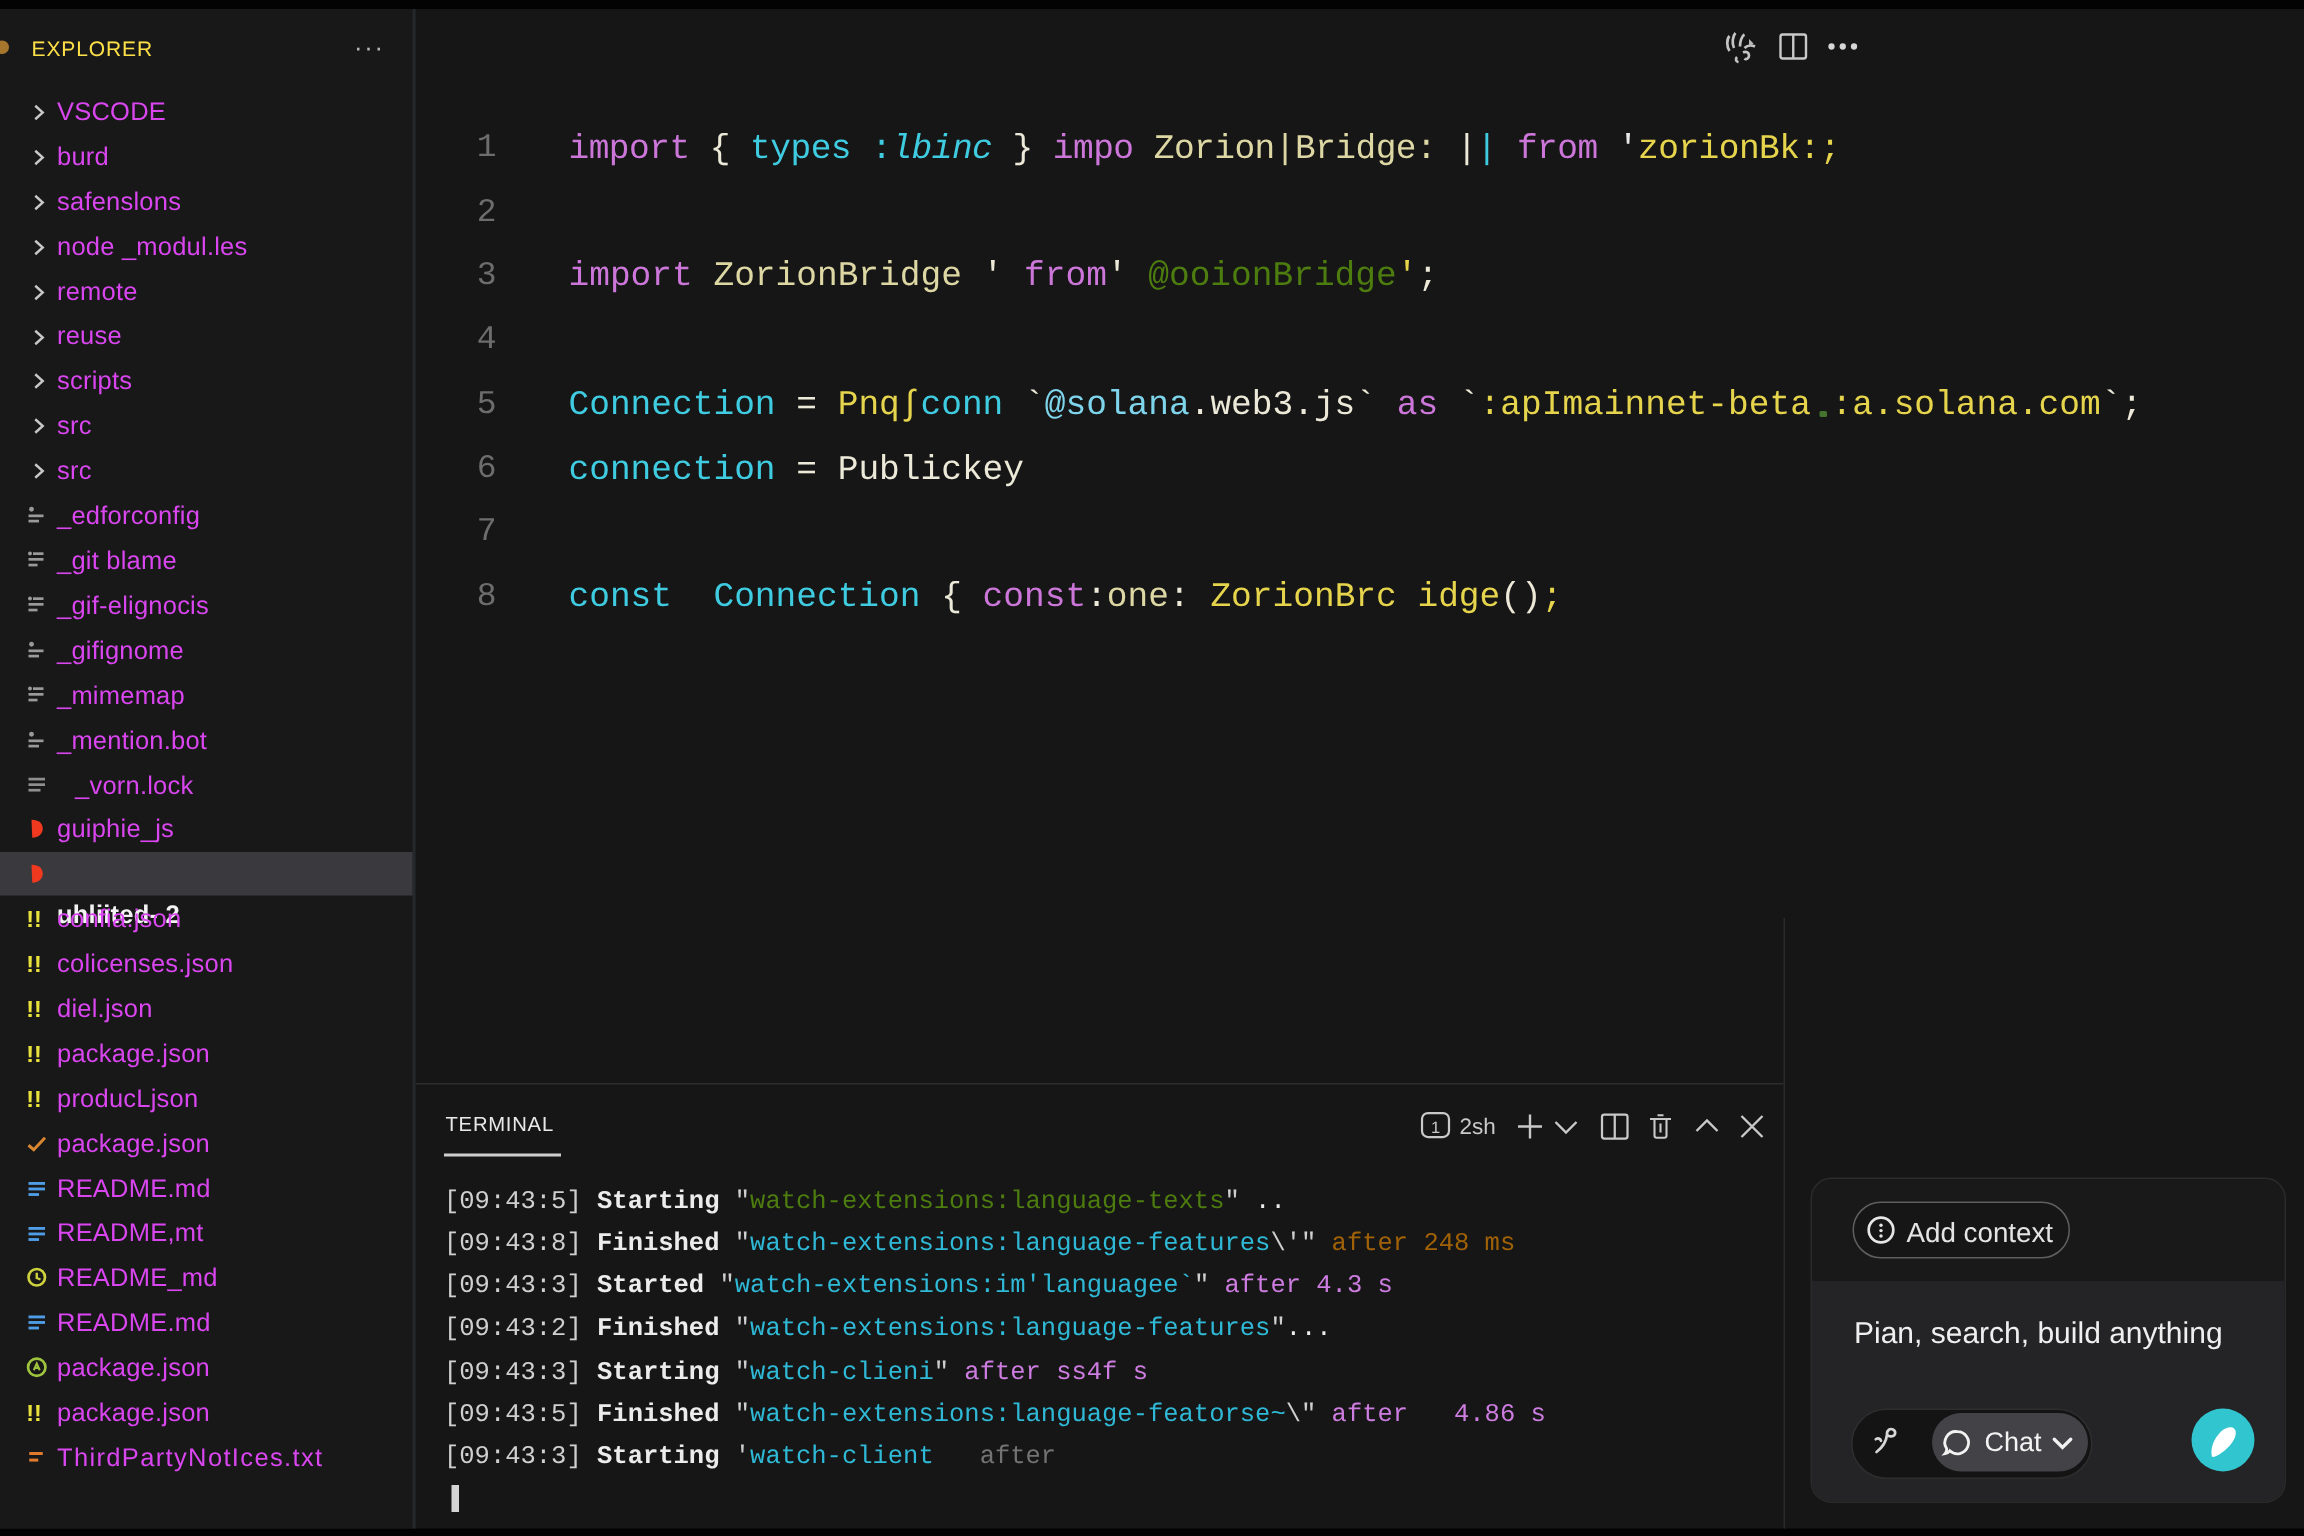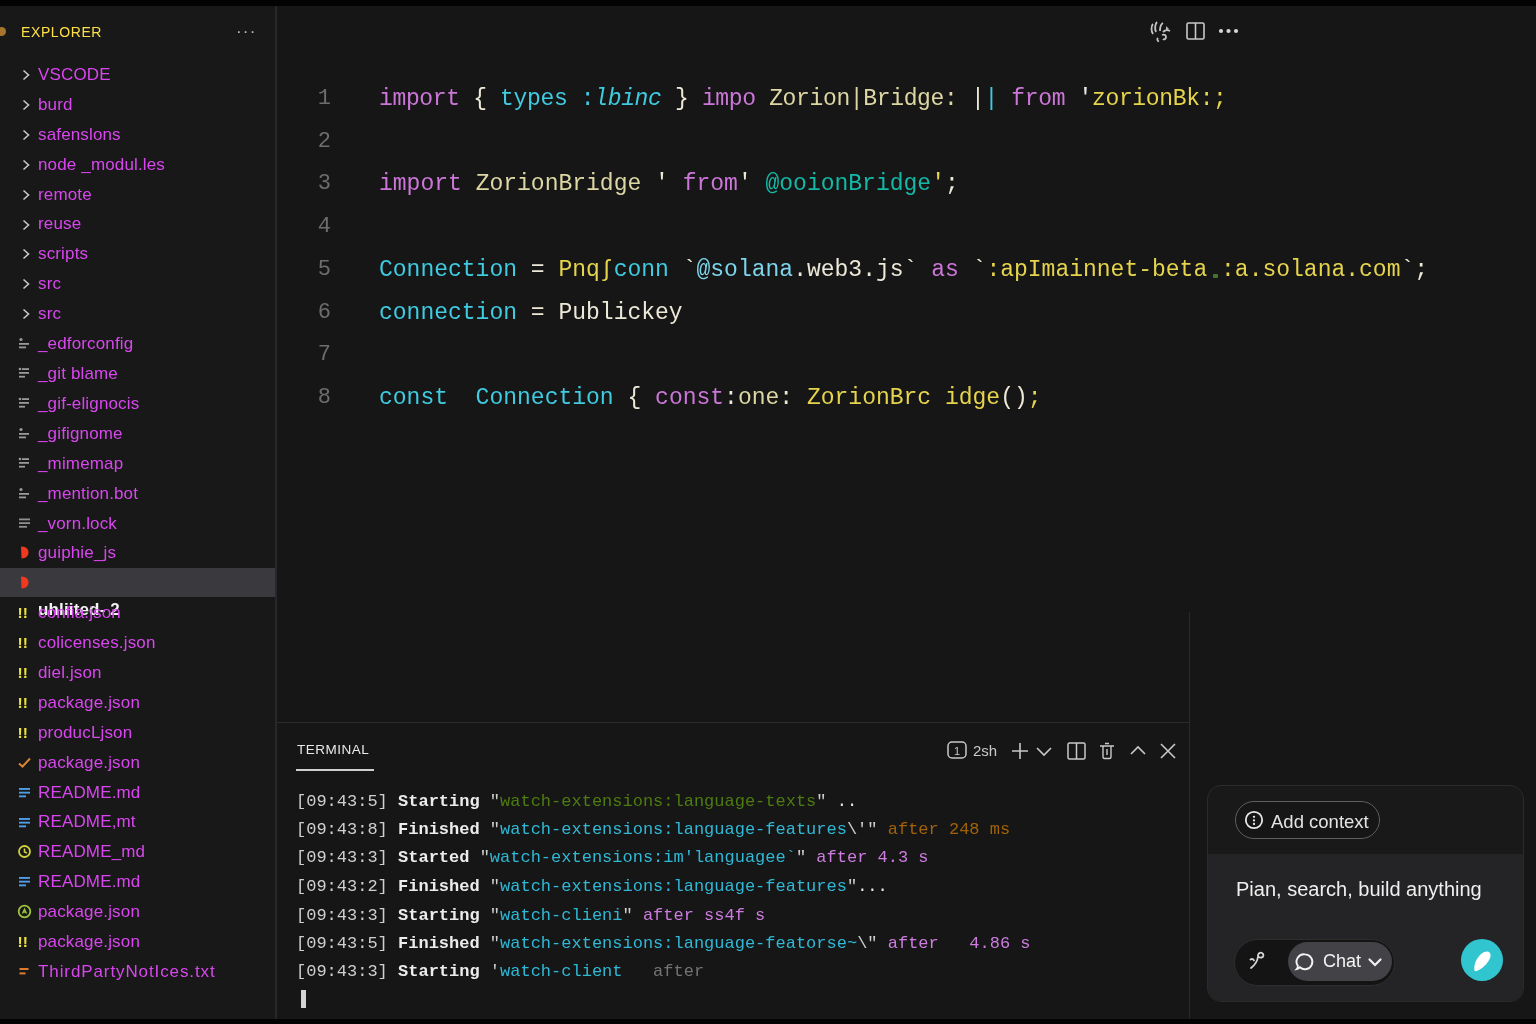--- a/index.html
+++ b/index.html
@@ -94,21 +94,21 @@
     <circle cx="5" cy="4.5" r="1.6" fill="#9a9a9a"></circle>
     <rect x="3" y="8" width="10" height="1.8" fill="#9a9a9a"></rect>
     <rect x="3" y="11.5" width="7" height="1.8" fill="#9a9a9a"></rect>
   </svg>
 <div class="srow" style="top:484px;left:38px;">_mention.bot</div>
 <svg style="position:absolute;left:16px;top:514.5px" width="18" height="18" viewBox="0 0 18 18">
     <rect x="3" y="3.5" width="11" height="1.8" fill="#8f8f8f"></rect>
     <rect x="3" y="7.2" width="11" height="1.8" fill="#8f8f8f"></rect>
     <rect x="3" y="10.9" width="8" height="1.8" fill="#8f8f8f"></rect>
   </svg>
-<div class="srow" style="top:514px;left:38px;">_vorn.lock</div>
+<div class="srow" style="top:514px;left:50px;">_vorn.lock</div>
 <svg style="position:absolute;left:16px;top:544.4px" width="18" height="18" viewBox="0 0 18 18">
     <path d="M5 2.5 C11 2.5 12.5 6 12.5 8.5 C12.5 11.5 10 14.5 5.5 14.5 Z" fill="#f0391f"></path>
   </svg>
 <div class="srow" style="top:543px;left:38px;">guiphie_js</div>
 <div style="position:absolute;left:0;top:568px;width:275px;height:29px;background:#3a3a3e"></div>
 <svg style="position:absolute;left:16px;top:574.3px" width="18" height="18" viewBox="0 0 18 18">
     <path d="M5 2.5 C11 2.5 12.5 6 12.5 8.5 C12.5 11.5 10 14.5 5.5 14.5 Z" fill="#f0391f"></path>
   </svg>
 <div class="srow" style="top:600px;left:38px;font-weight:bold;color:#f2f2f2;text-align:center;">uhliited- 2</div>
 <svg style="position:absolute;left:16px;top:604.1999999999999px" width="18" height="18" viewBox="0 0 18 18">
@@ -170,21 +170,21 @@
 <svg style="position:absolute;left:16px;top:963.0px" width="18" height="18" viewBox="0 0 18 18">
     <rect x="3.5" y="5" width="9" height="2" fill="#e07a2e"></rect>
     <rect x="3.5" y="9.4" width="6" height="2" fill="#e07a2e"></rect>
   </svg>
 <div class="srow" style="top:962px;left:38px;letter-spacing:.9px;">ThirdPartyNotIces.txt</div>
 
   <div class="lnum" style="top:86px">1</div>
 <div class="cline" style="top:86px;letter-spacing:-0.35px"><span style="color:#cb76d8">import</span><span style="color:#ece9d8"> { </span><span style="color:#3fcbe0">types</span><span style="color:#3fcbe0"> :</span><span style="color:#3fcbe0;font-style:italic">lbinc</span><span style="color:#ece9d8"> } </span><span style="color:#cb76d8">impo</span><span style="color:#ddd7a4"> Zorion|Bridge:</span><span style="color:#ece9d8"> |</span><span style="color:#3fcbe0">|</span><span style="color:#cb76d8"> from </span><span style="color:#e8e8e8">'</span><span style="color:#e5d44c">zorionBk:;</span></div>
 <div class="lnum" style="top:129px">2</div>
 <div class="lnum" style="top:171px">3</div>
-<div class="cline" style="top:171px;"><span style="color:#cb76d8">import</span><span style="color:#ddd7a4"> ZorionBridge</span><span style="color:#ece9d8"> '</span><span style="color:#cb76d8"> from</span><span style="color:#ece9d8">'</span><span style="color:#14b8a6"> @ooionBridge</span><span style="color:#e5d44c">'</span><span style="color:#ece9d8">;</span></div>
+<div class="cline" style="top:171px;"><span style="color:#cb76d8">import</span><span style="color:#ddd7a4"> ZorionBridge</span><span style="color:#ece9d8"> '</span><span style="color:#cb76d8"> from</span><span style="color:#ece9d8">'</span><span style="color:#4d7c0f"> @ooionBridge</span><span style="color:#e5d44c">'</span><span style="color:#ece9d8">;</span></div>
 <div class="lnum" style="top:214px">4</div>
 <div class="lnum" style="top:257px">5</div>
 <div class="cline" style="top:257px;"><span style="color:#3fcbe0">Connection</span><span style="color:#ece9d8"> = </span><span style="color:#e5d44c">Pnq∫</span><span style="color:#3fcbe0">conn</span><span style="color:#ece9d8"> `</span><span style="color:#7ed4ea">@solana</span><span style="color:#ece9d8">.web3.js`</span><span style="color:#cb76d8"> as</span><span style="color:#ece9d8"> `</span><span style="color:#e5d44c">:apImainnet-beta :a.solana.com</span><span style="color:#ece9d8">`;</span></div>
 <div class="lnum" style="top:300px">6</div>
 <div class="cline" style="top:300px;"><span style="color:#3fcbe0">connection</span><span style="color:#ece9d8"> = </span><span style="color:#ece9d8">Publickey</span></div>
 <div class="lnum" style="top:342px">7</div>
 <div class="lnum" style="top:385px">8</div>
 <div class="cline" style="top:385px;"><span style="color:#3fcbe0">const</span><span style="color:#3fcbe0">  Connection</span><span style="color:#ece9d8"> { </span><span style="color:#cb76d8">const</span><span style="color:#ece9d8">:</span><span style="color:#ddd7a4">one</span><span style="color:#ece9d8">: </span><span style="color:#e5d44c">ZorionBrc idge</span><span style="color:#ece9d8">()</span><span style="color:#e5d44c">;</span></div>
 
 <svg style="position:absolute;left:1146px;top:18px" width="100" height="26" viewBox="0 0 100 26">

